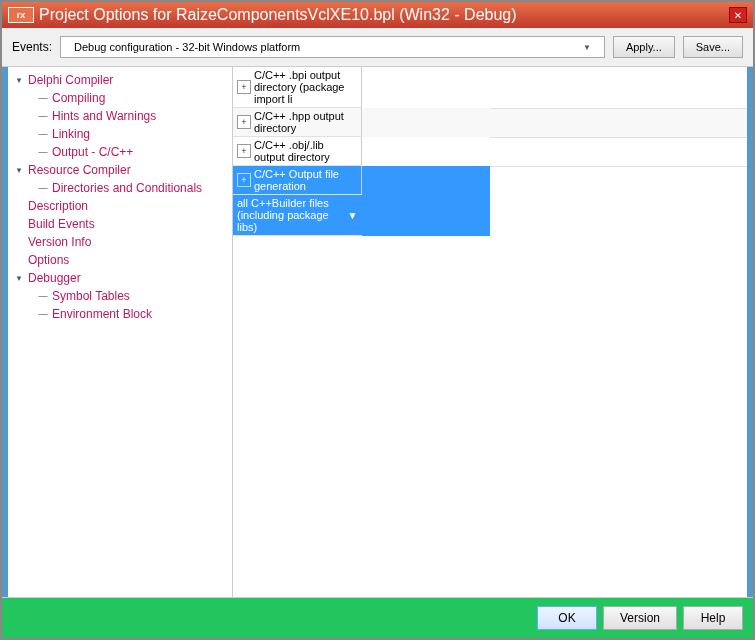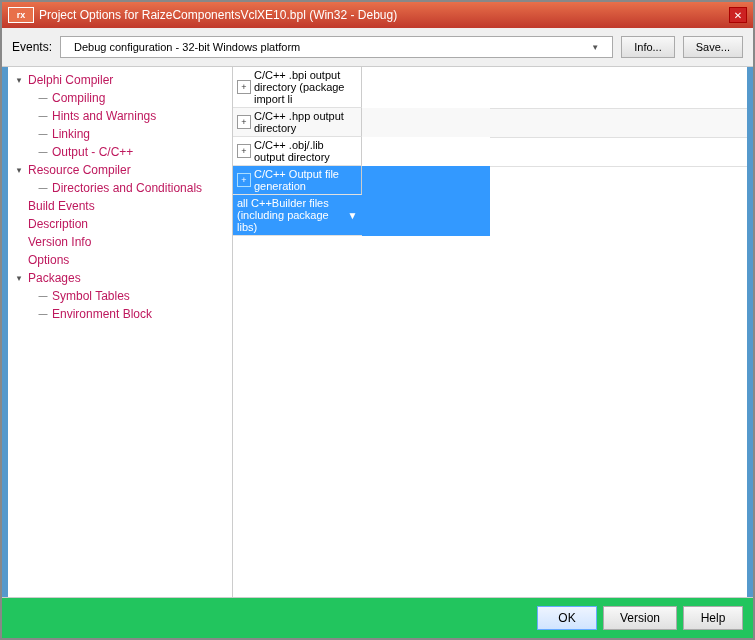--- a/index.html
+++ b/index.html
@@ -44,21 +44,21 @@
       background: #e8704a;
       border: 1px solid #fff;
       display: flex;
       align-items: center;
       justify-content: center;
       font-size: 9px;
       color: white;
       font-weight: bold;
     }
     .title-bar-title {
-      font-size: 12px;
+      font-size: 16px;
       font-weight: normal;
     }
     .title-bar-controls {
       display: flex;
       gap: 2px;
     }
     .title-btn {
       width: 18px;
       height: 16px;
       background: #d44;
@@ -268,21 +268,21 @@
   </div>
 
   <div class="dialog-content">
 
     <div class="top-bar">
       <span class="target-label">Events:</span>
       <div class="target-dropdown">
         <span>Debug configuration - 32-bit Windows platform</span>
         <span class="arrow">▼</span>
       </div>
-      <button class="top-btn">Info...</button>
+      <button class="top-btn">Apply...</button>
       <button class="top-btn">Save...</button>
     </div>
 
     <div class="main-area">
 
       <div class="left-side-accent"></div>
 
       <div class="left-panel">
 
         <div class="tree-item">
@@ -335,49 +335,49 @@
             <div class="tree-row">
               <span class="tree-toggle">—</span>
               <span class="tree-label">Directories and Conditionals</span>
             </div>
           </div>
         </div>
 
         <div class="tree-item">
           <div class="tree-row">
             <span class="tree-toggle" style="width:14px;"></span>
+            <span class="tree-label">Description</span>
+          </div>
+        </div>
+
+        <div class="tree-item">
+          <div class="tree-row">
+            <span class="tree-toggle" style="width:14px;"></span>
             <span class="tree-label">Build Events</span>
-          </div>
-        </div>
-
-        <div class="tree-item">
-          <div class="tree-row">
-            <span class="tree-toggle" style="width:14px;"></span>
-            <span class="tree-label">Description</span>
           </div>
         </div>
 
         <div class="tree-item">
           <div class="tree-row">
             <span class="tree-toggle" style="width:14px;"></span>
             <span class="tree-label">Version Info</span>
           </div>
         </div>
 
         <div class="tree-item">
           <div class="tree-row">
             <span class="tree-toggle" style="width:14px;"></span>
             <span class="tree-label">Options</span>
           </div>
         </div>
 
         <div class="tree-item">
           <div class="tree-row">
             <span class="tree-toggle">▾</span>
-            <span class="tree-label parent">Packages</span>
+            <span class="tree-label parent">Debugger</span>
           </div>
         </div>
         <div class="tree-child">
           <div class="tree-item">
             <div class="tree-row">
               <span class="tree-toggle">—</span>
               <span class="tree-label">Symbol Tables</span>
             </div>
           </div>
         </div>

